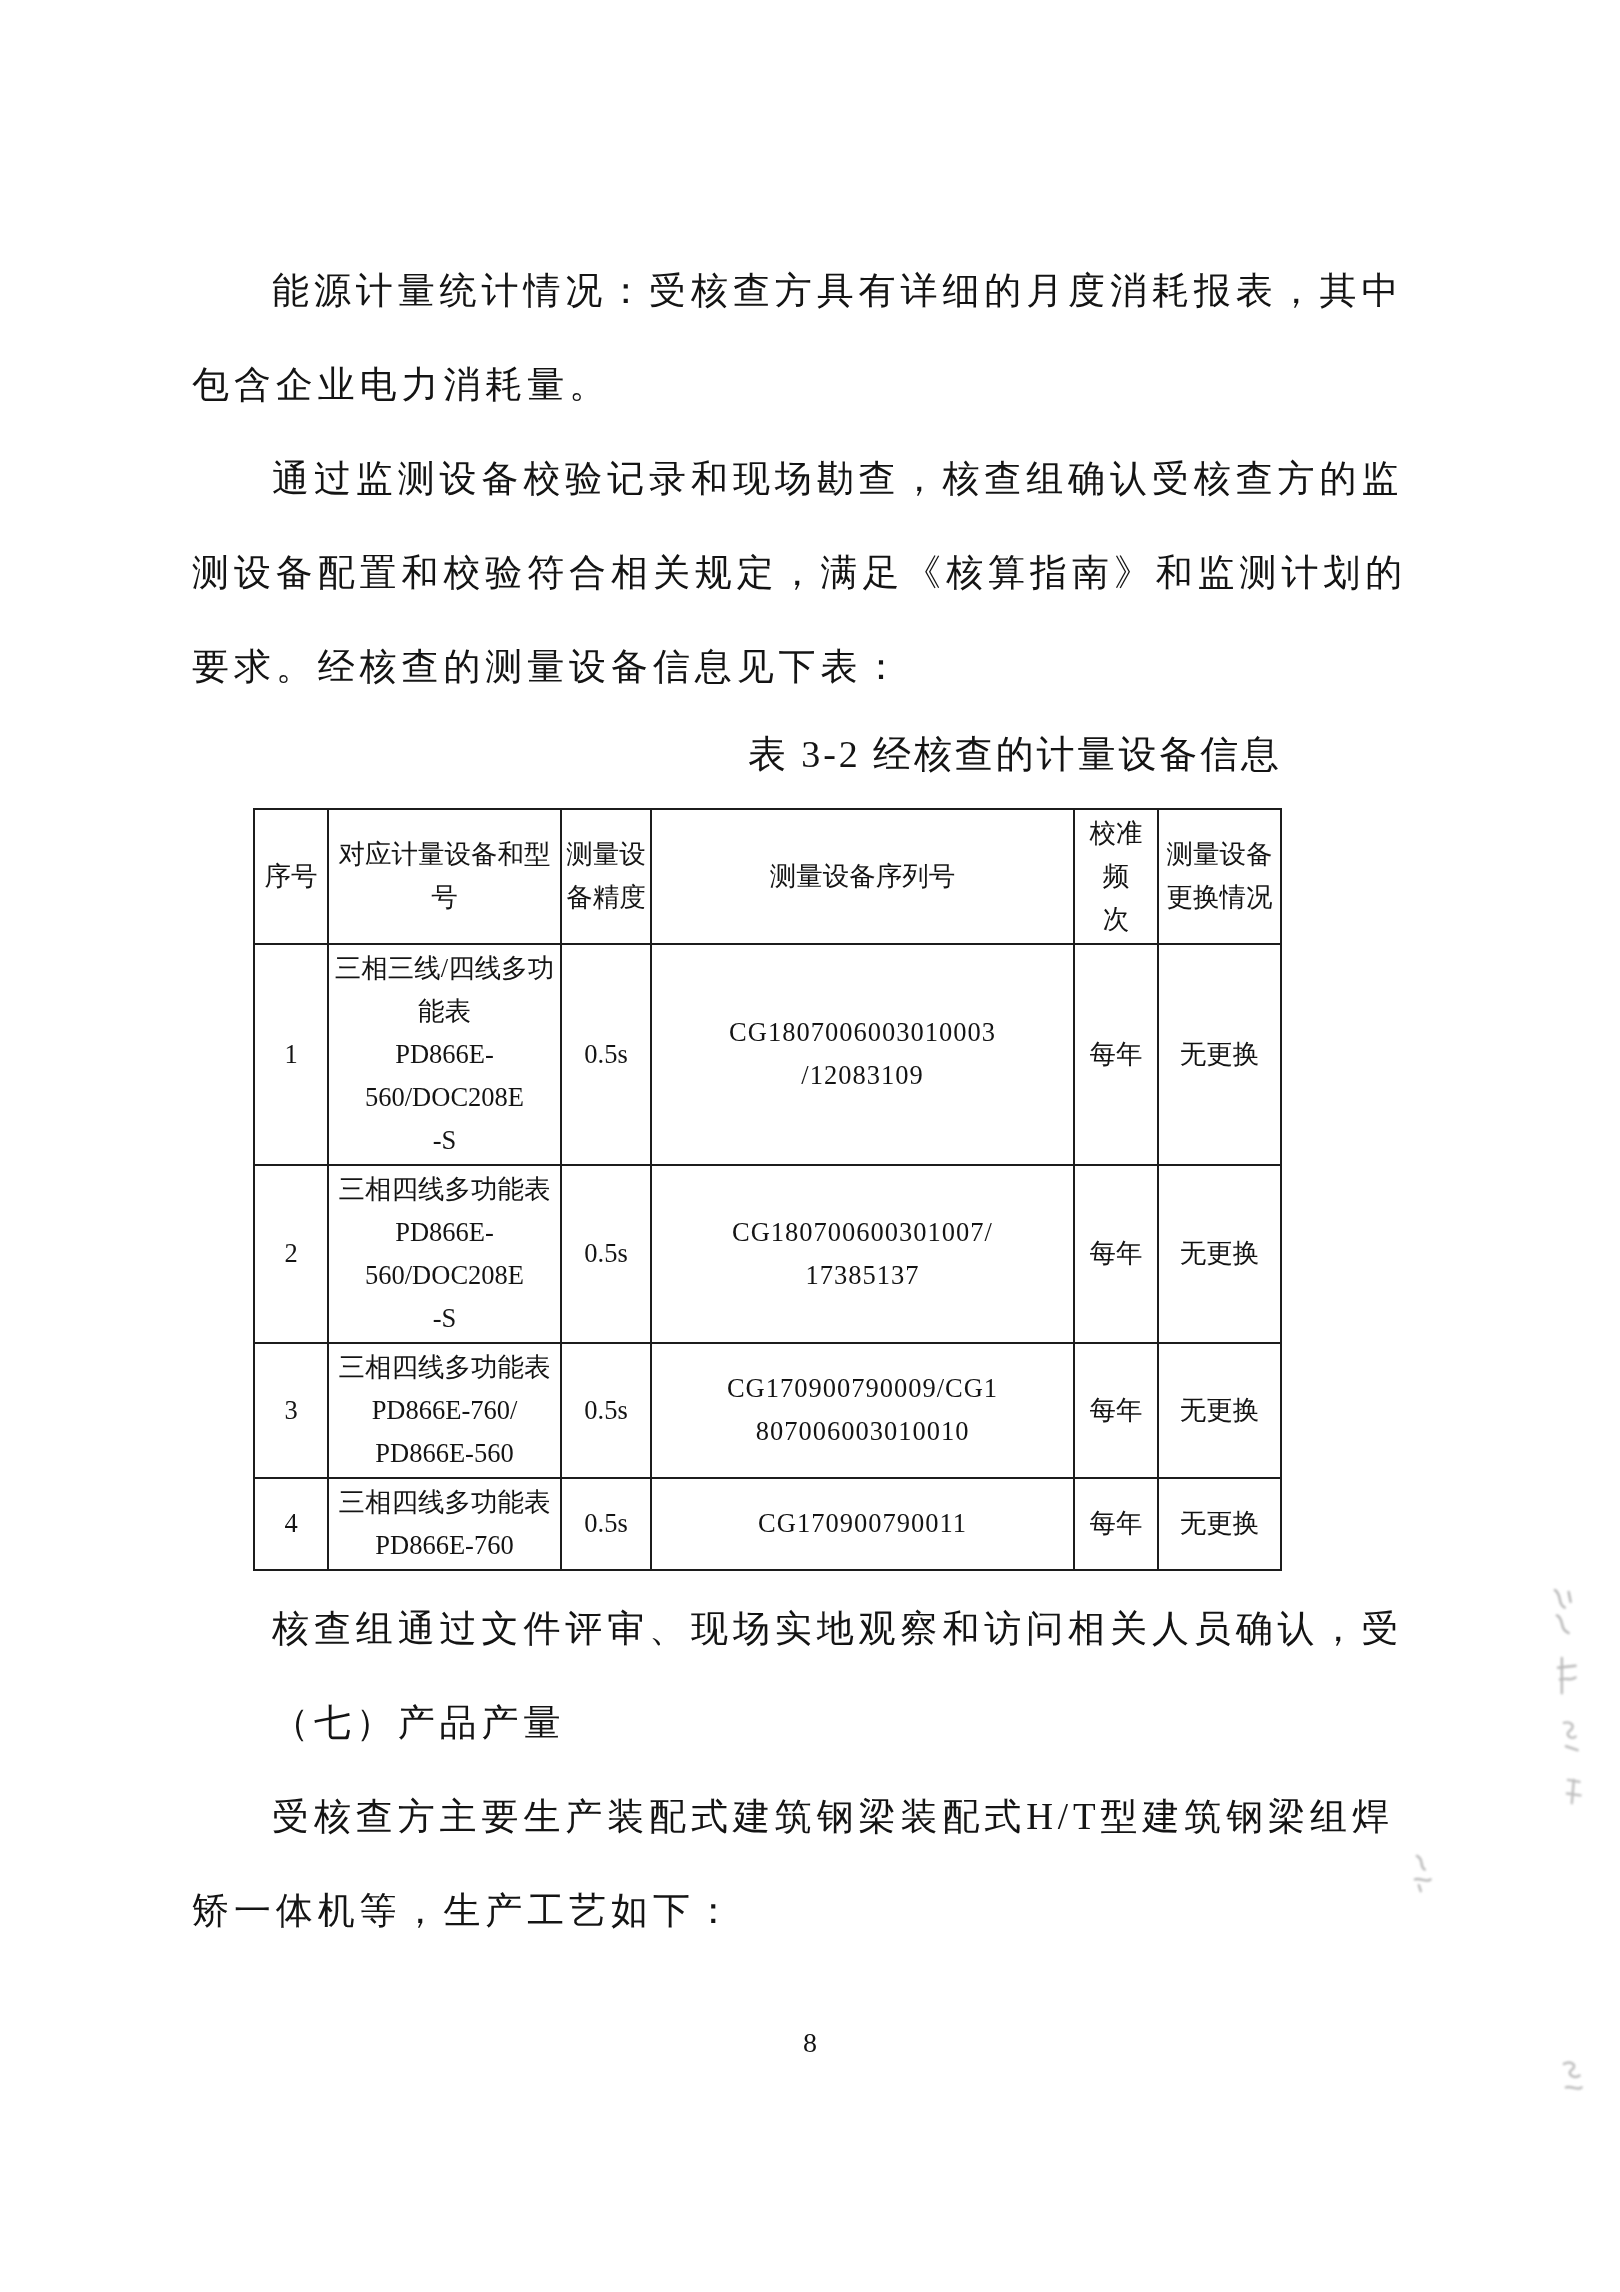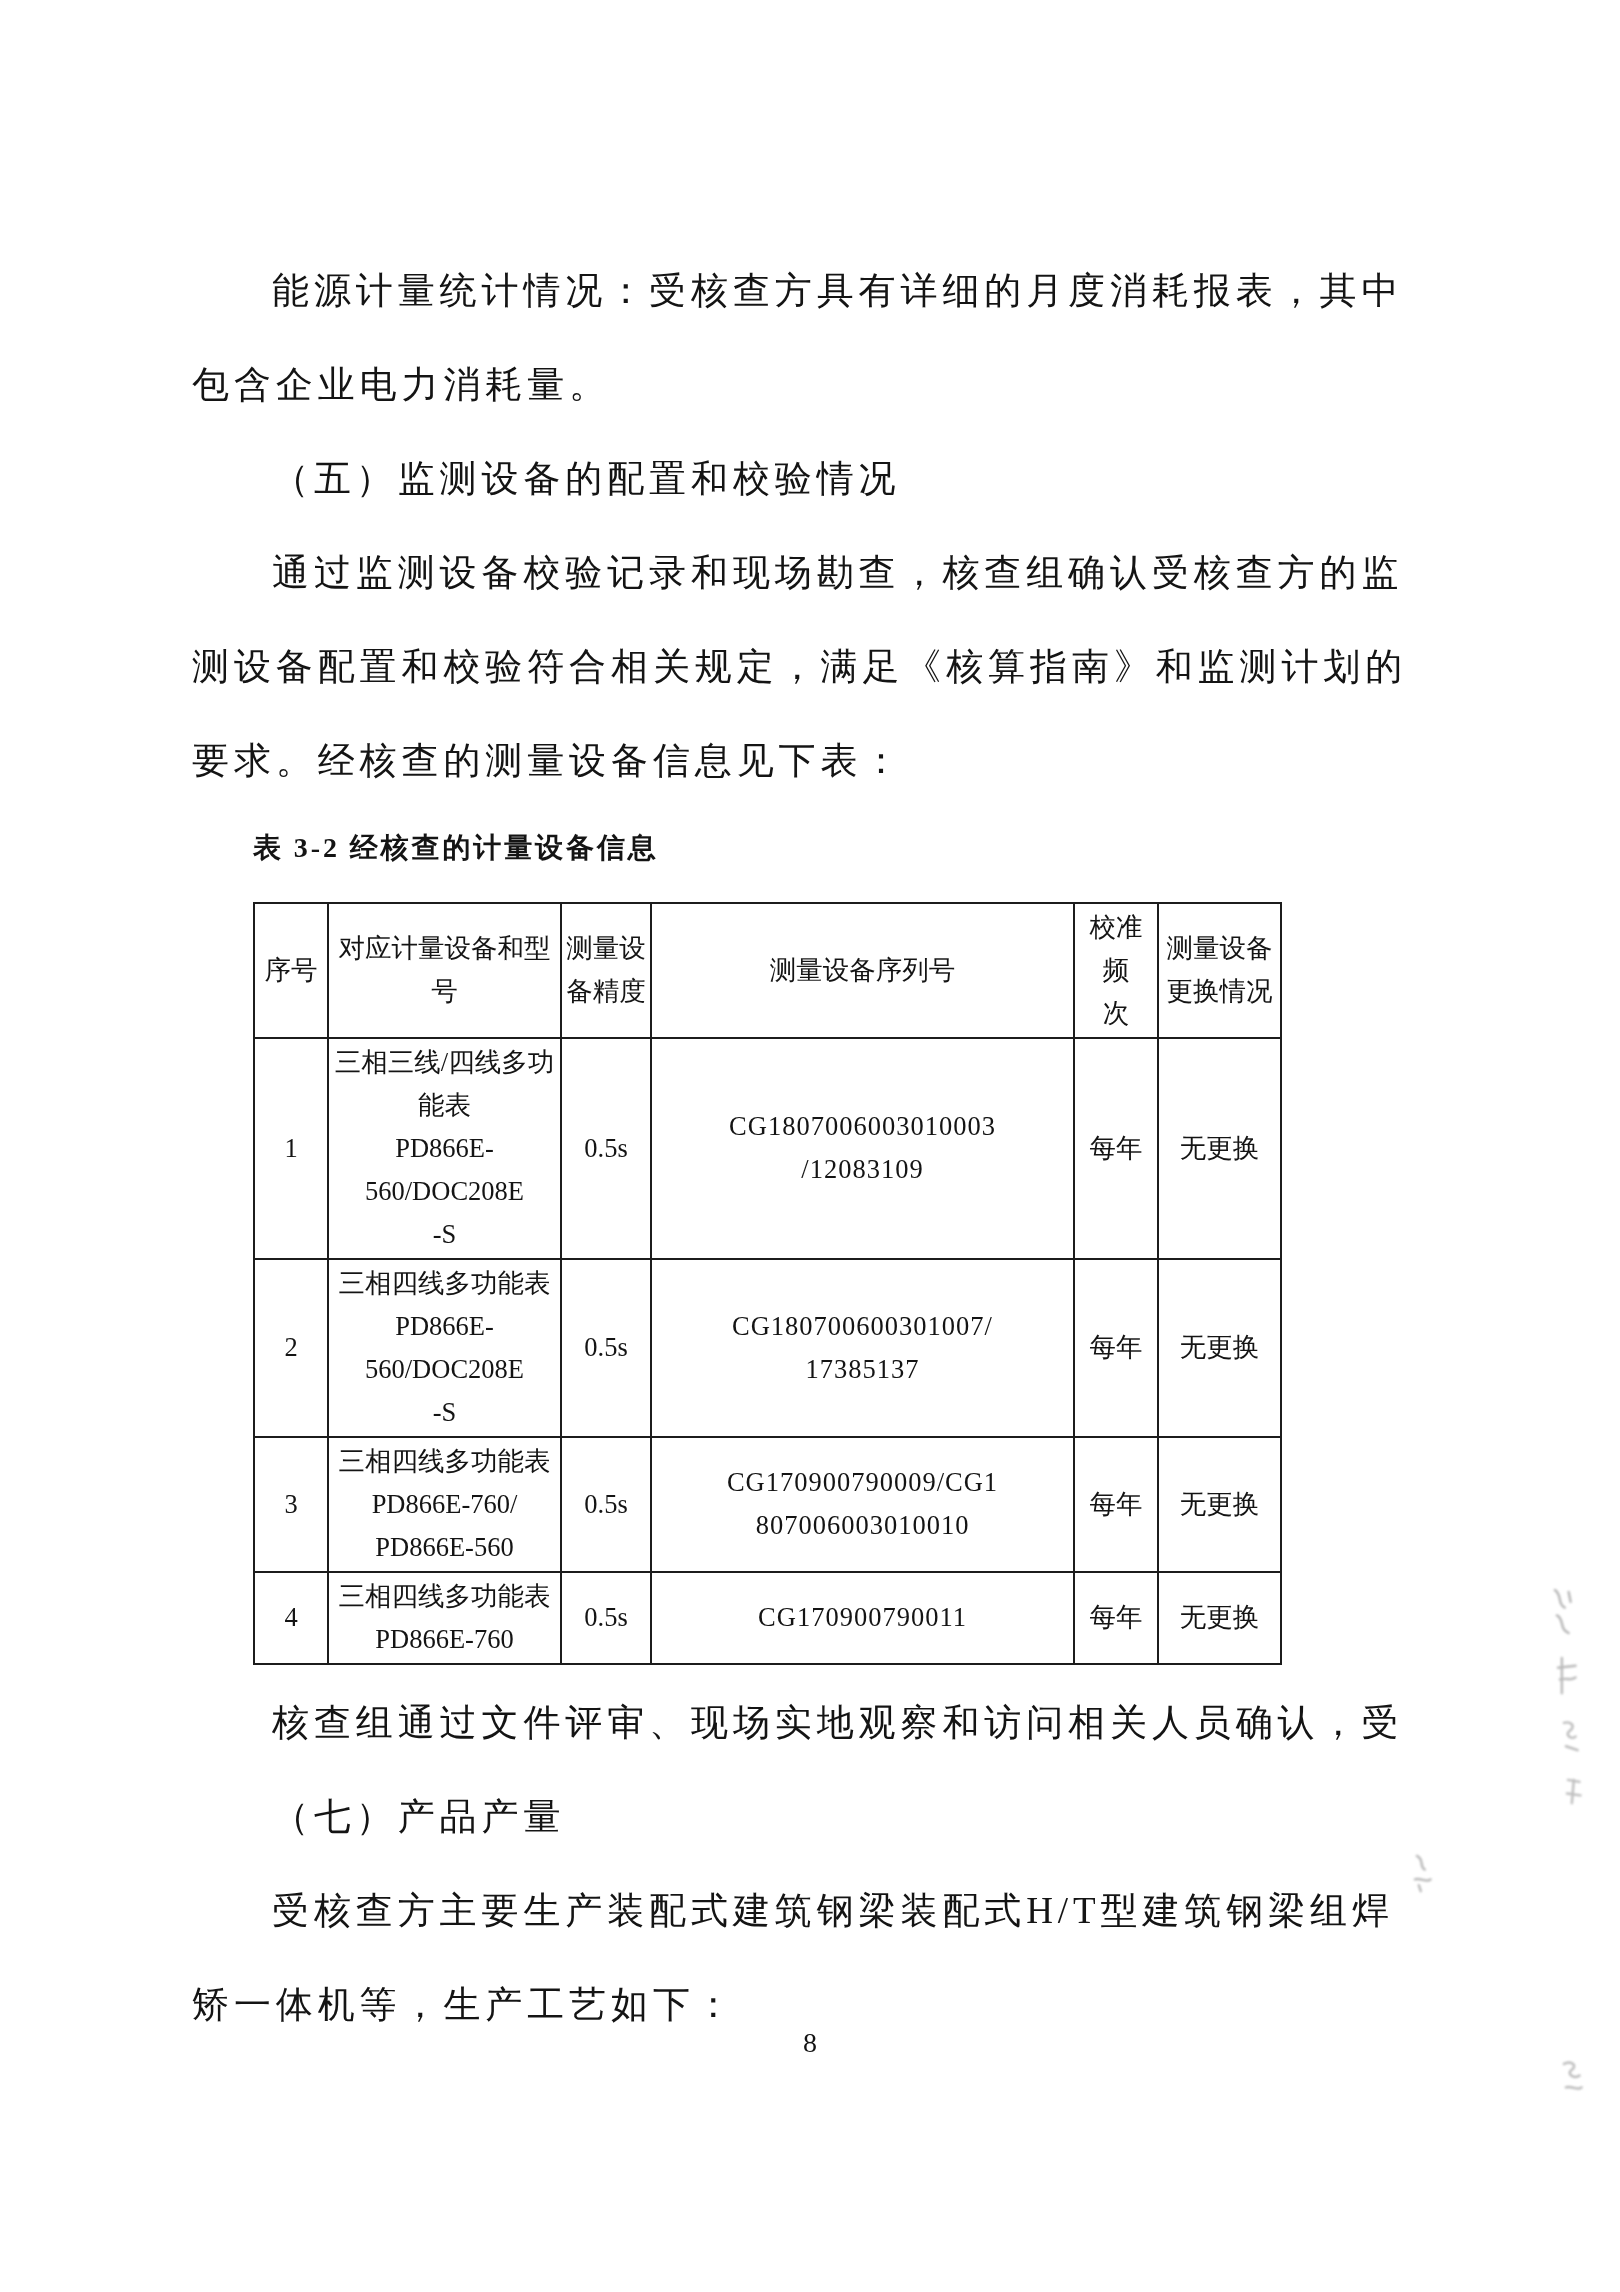--- a/index.html
+++ b/index.html
@@ -18,23 +18,23 @@
     height:94px;
     letter-spacing:4.9px;
     white-space:nowrap;
   }
   .indent { padding-left:80px; }
   .table-title {
     width:1029px;
     margin-left:61px;
     height:80px;
     line-height:80px;
-    font-size:28px;
-    font-weight:bold;
-    text-align:left;
+    font-size:38px;
+    font-weight:normal;
+    text-align:right;
     letter-spacing:2.9px;
   }
   table.devices {
     border-collapse:collapse;
     table-layout:fixed;
     width:1029px;
     margin-left:61px;
     margin-top:13.7px;
   }
   .devices th, .devices td {
@@ -69,21 +69,20 @@
   .artifact svg { display:block; }
 </style>
 </head>
 <body>
 
 <div class="textblock">
 
   <div class="line indent">能源计量统计情况：受核查方具有详细的月度消耗报表，其中</div>
   <div class="line">包含企业电力消耗量。</div>
 
-  <div class="line indent">（五）监测设备的配置和校验情况</div>
 
   <div class="line indent">通过监测设备校验记录和现场勘查，核查组确认受核查方的监</div>
   <div class="line">测设备配置和校验符合相关规定，满足《核算指南》和监测计划的</div>
   <div class="line">要求。经核查的测量设备信息见下表：</div>
 
   <div class="table-title">表 3-2  经核查的计量设备信息</div>
 
   <table class="devices">
     <colgroup>
       <col style="width:74px">

